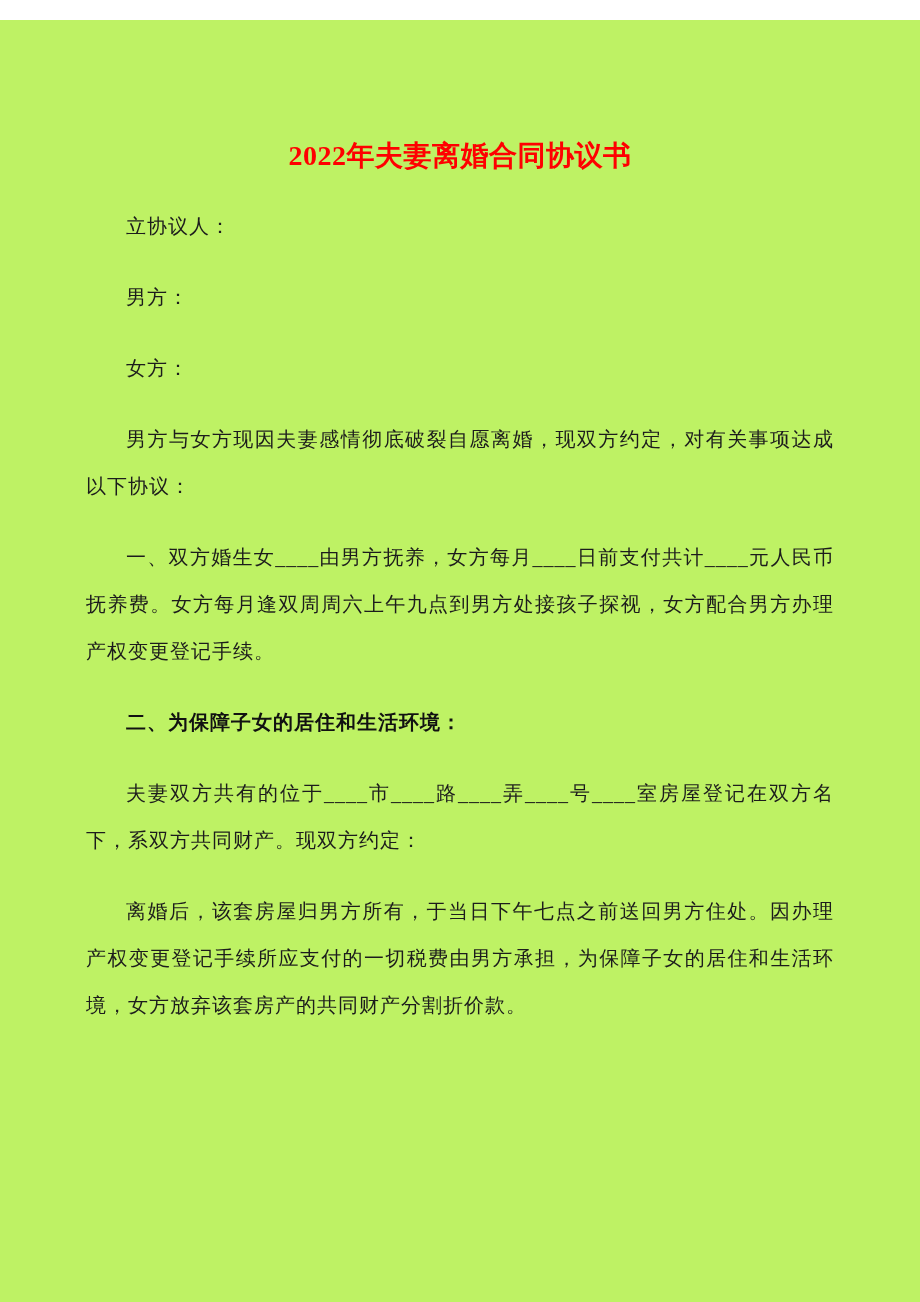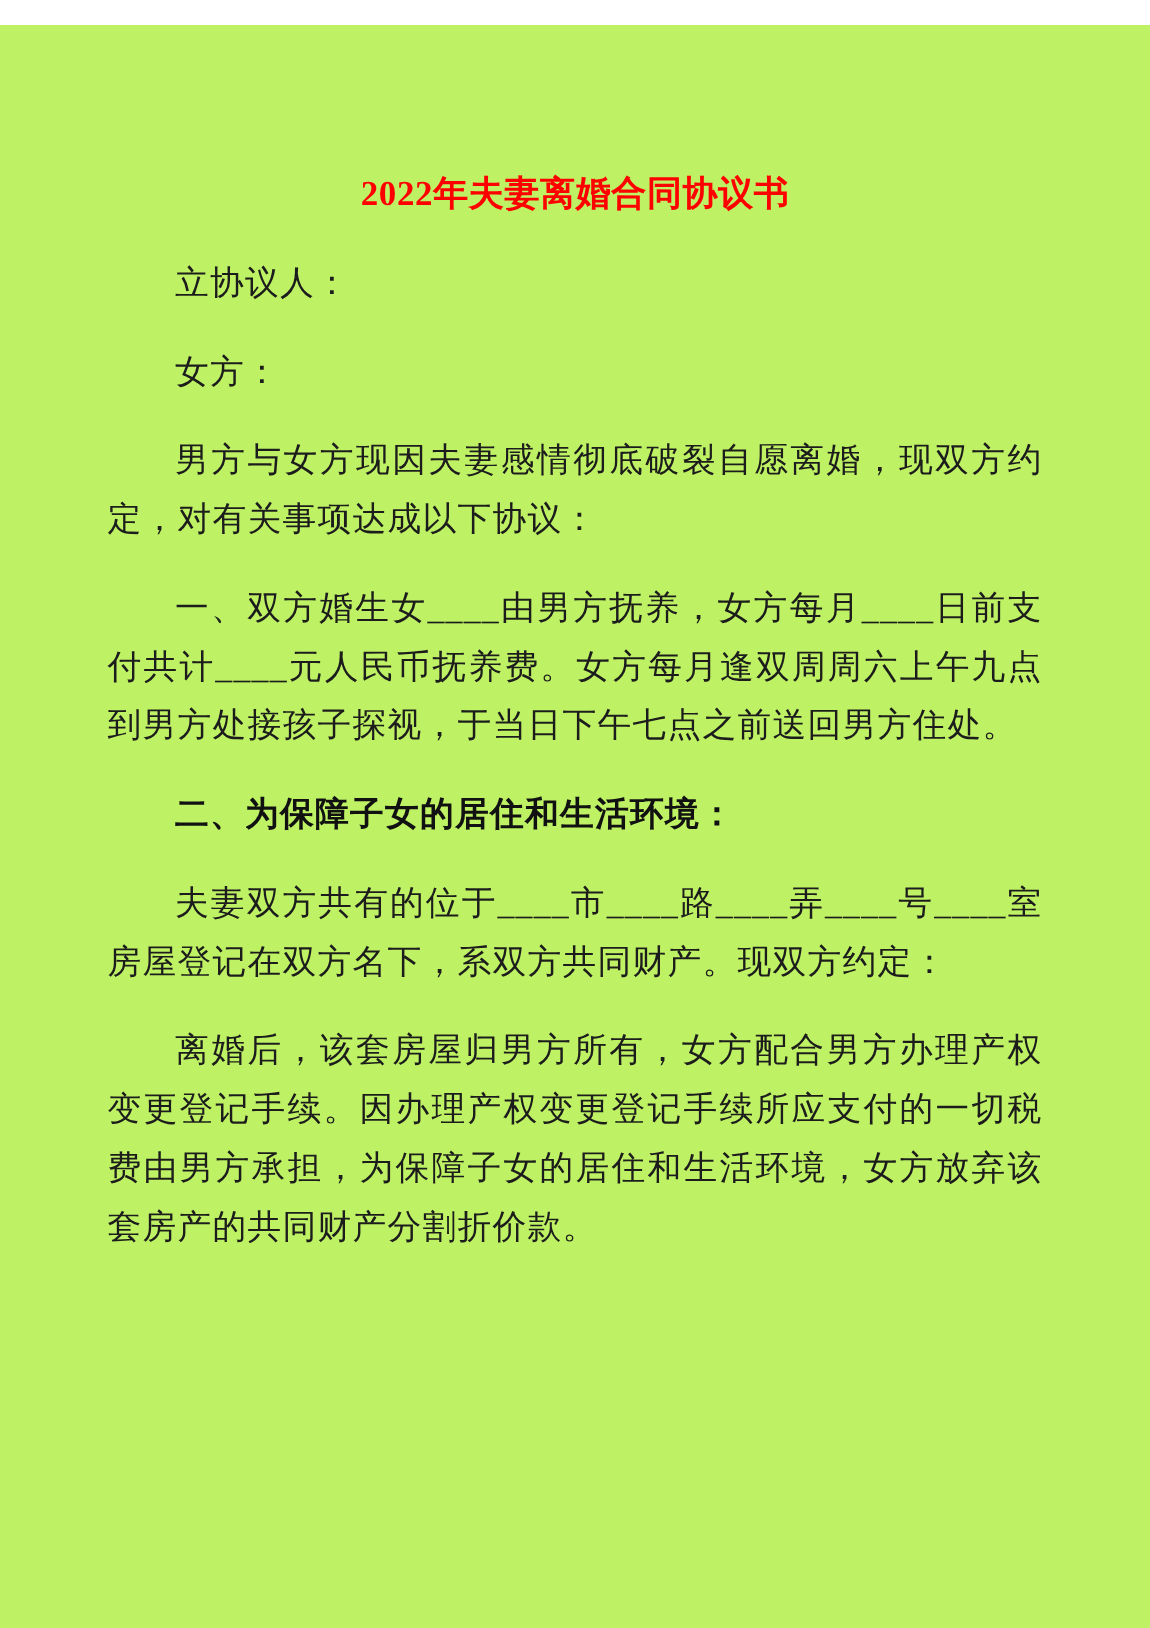--- a/index.html
+++ b/index.html
@@ -23,21 +23,21 @@
     margin: 0 0 24px 0;
     font-size: 28px;
     line-height: 47px;
     font-weight: bold;
     text-align: center;
     letter-spacing: 0.5px;
     font-family: "Liberation Serif", "DejaVu Serif", serif;
   }
   .doc-par {
     margin: 0 0 24px 0;
-    font-size: 27px;
+    font-size: 20px;
     line-height: 47px;
     letter-spacing: 1px;
     text-indent: 2em;
     text-align: justify;
     text-justify: inter-ideograph;
     font-weight: normal;
     color: #1c1c1c;
     font-family: "Liberation Serif", "DejaVu Serif", serif;
   }
   .doc-par.bold {
@@ -45,20 +45,21 @@
     color: #111111;
   }
 </style>
 </head>
 <body>
 
 <main class="page">
   <h1 class="doc-title" style="color: rgb(255, 0, 0);">2022年夫妻离婚合同协议书</h1>
   <section id="doc-body">
       <p class="doc-par">立协议人：</p>
+      <p class="doc-par">男方：</p>
       <p class="doc-par">女方：</p>
       <p class="doc-par">男方与女方现因夫妻感情彻底破裂自愿离婚，现双方约定，对有关事项达成以下协议：</p>
-      <p class="doc-par">一、双方婚生女____由男方抚养，女方每月____日前支付共计____元人民币抚养费。女方每月逢双周周六上午九点到男方处接孩子探视，于当日下午七点之前送回男方住处。</p>
+      <p class="doc-par">一、双方婚生女____由男方抚养，女方每月____日前支付共计____元人民币抚养费。女方每月逢双周周六上午九点到男方处接孩子探视，女方配合男方办理产权变更登记手续。</p>
       <p class="doc-par bold">二、为保障子女的居住和生活环境：</p>
       <p class="doc-par">夫妻双方共有的位于____市____路____弄____号____室房屋登记在双方名下，系双方共同财产。现双方约定：</p>
-      <p class="doc-par">离婚后，该套房屋归男方所有，女方配合男方办理产权变更登记手续。因办理产权变更登记手续所应支付的一切税费由男方承担，为保障子女的居住和生活环境，女方放弃该套房产的共同财产分割折价款。</p>
+      <p class="doc-par">离婚后，该套房屋归男方所有，于当日下午七点之前送回男方住处。因办理产权变更登记手续所应支付的一切税费由男方承担，为保障子女的居住和生活环境，女方放弃该套房产的共同财产分割折价款。</p>
     </section>
 </main>
 
 </body></html>

